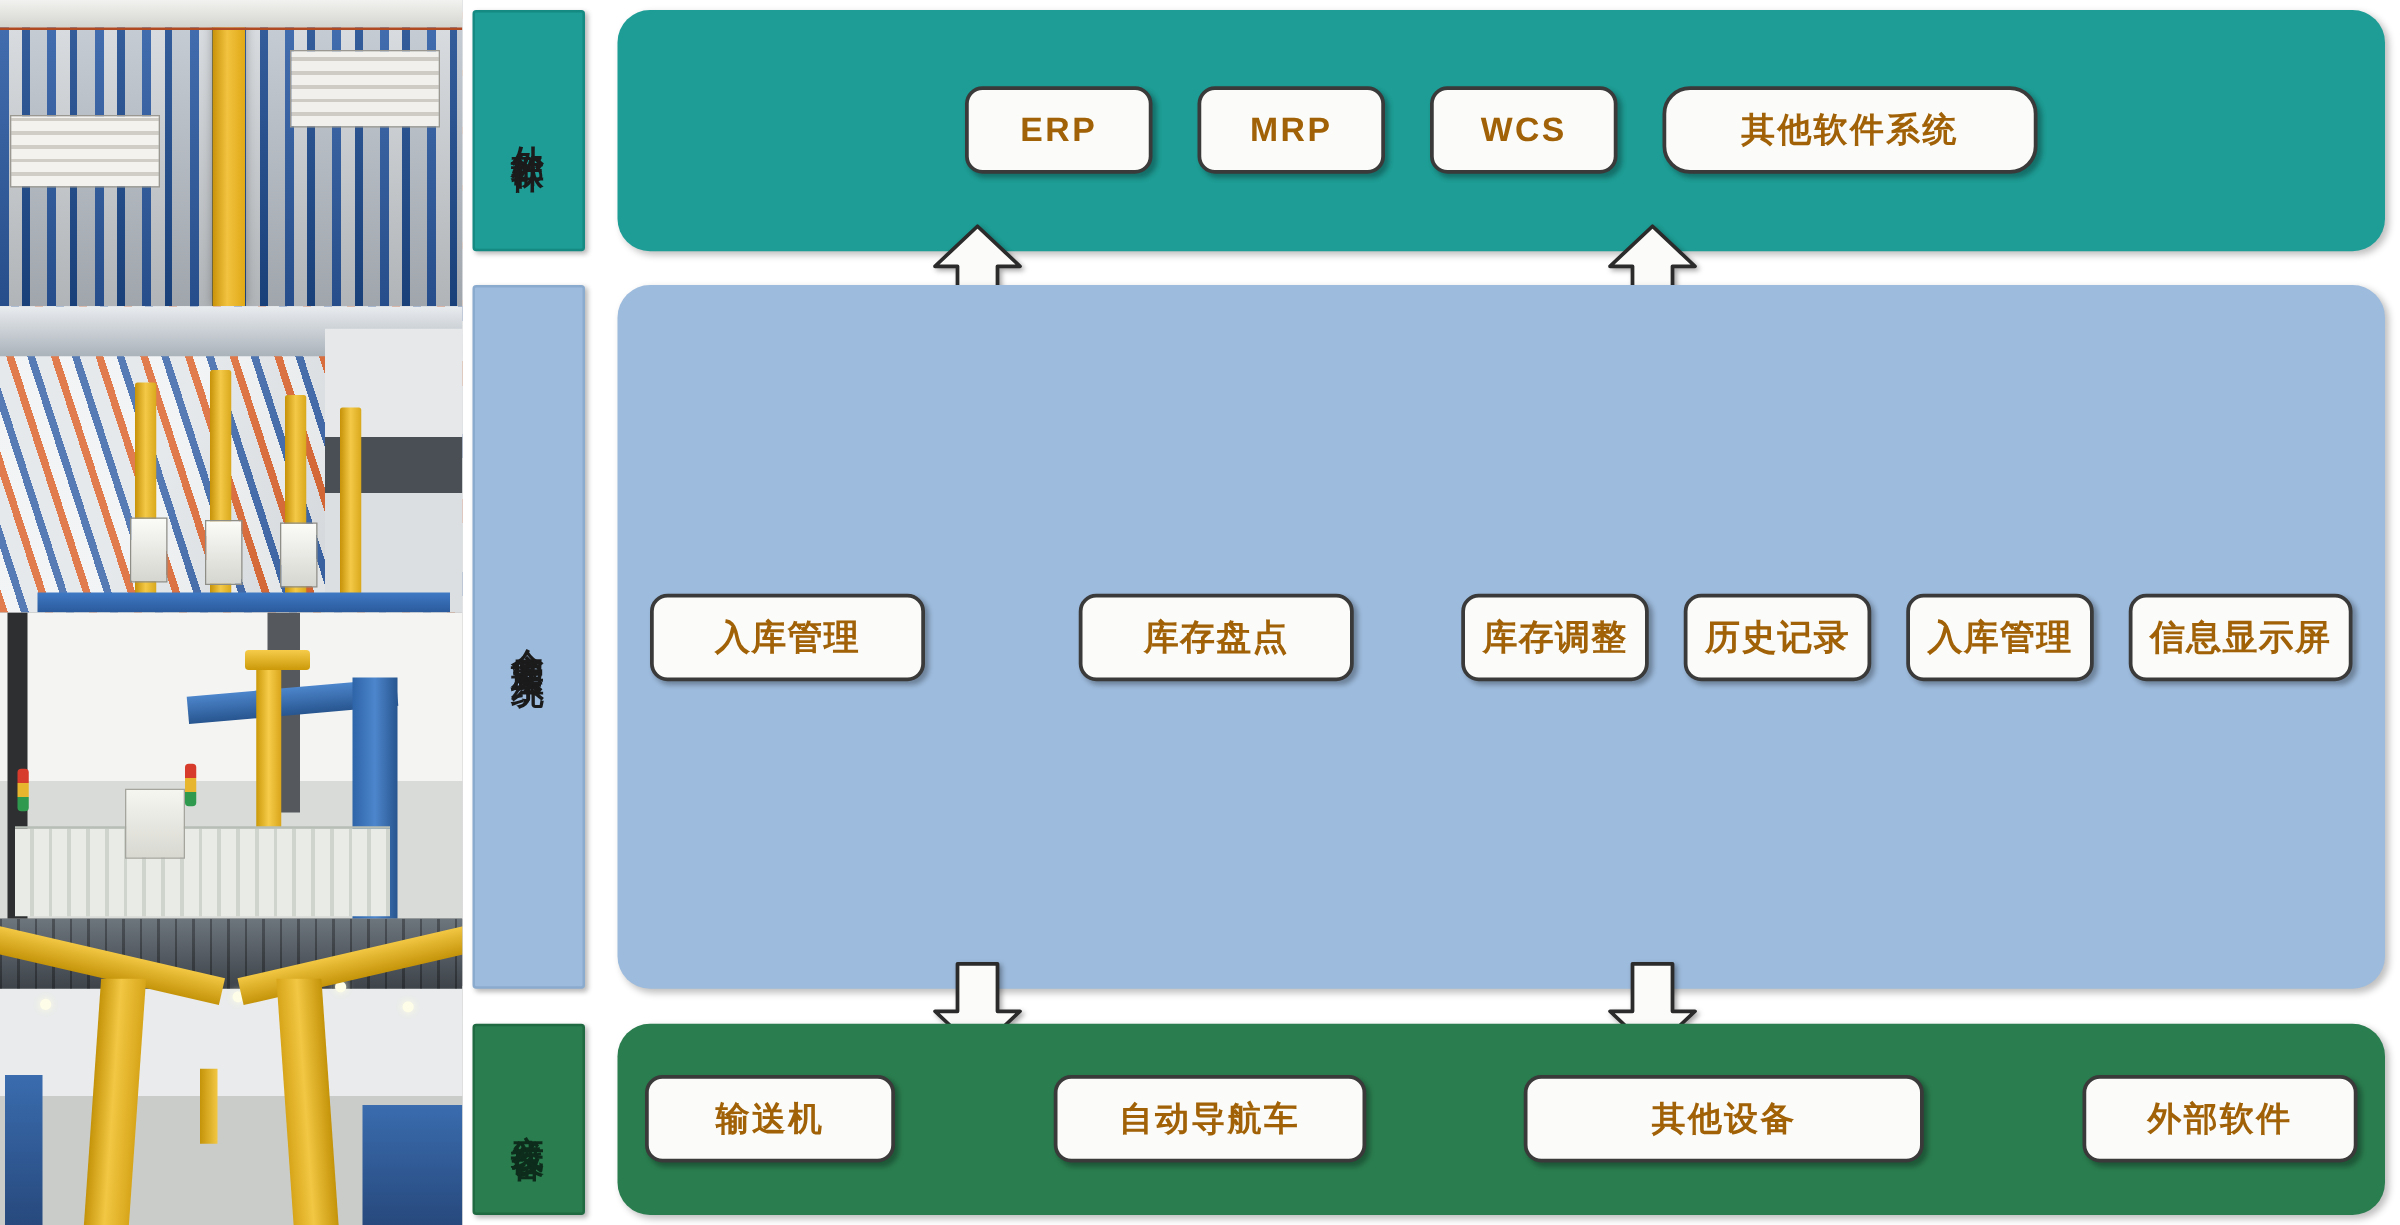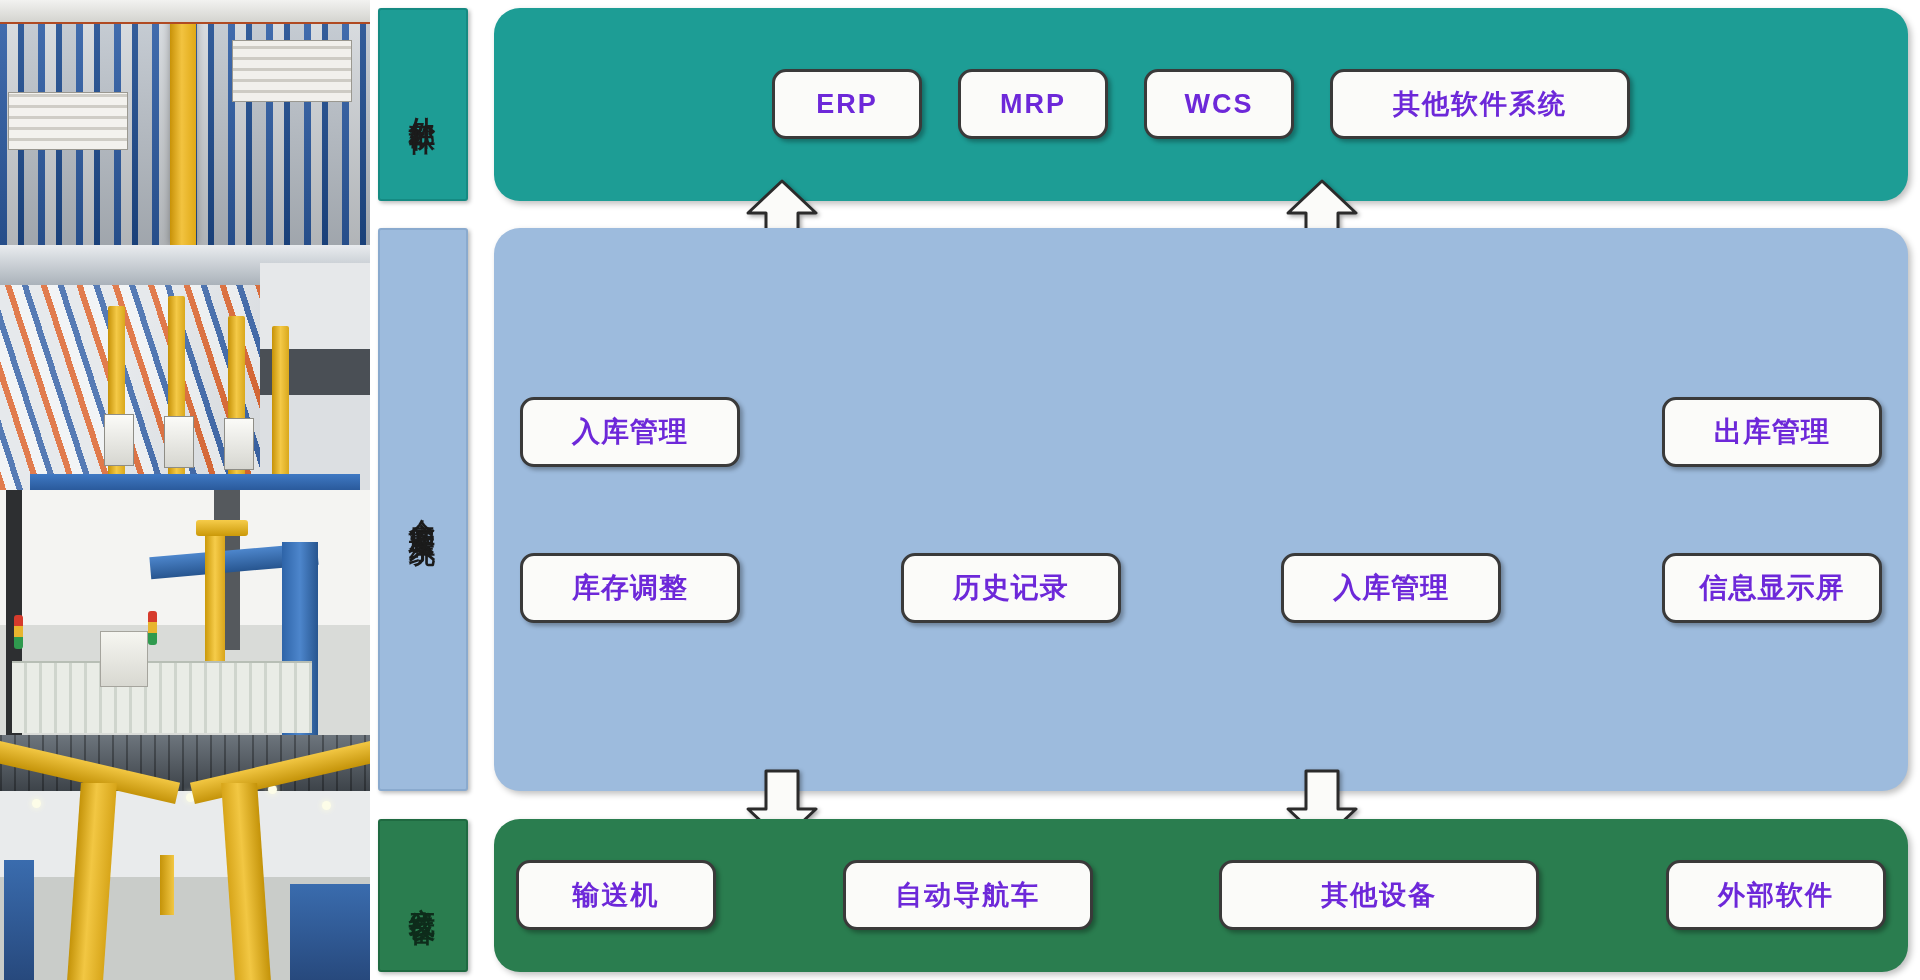--- a/index.html
+++ b/index.html
@@ -204,44 +204,44 @@
   .side-wms  { background: #9dbbdd; border: 2px solid #8aaace; }
   .side-line { background: #2a7d4f; border: 2px solid #1f6a41; color: #0e2c1b; }
 
   .panel {
     flex: 1 1 auto;
     border-radius: 26px;
     box-shadow: 3px 3px 6px rgba(0,0,0,.25);
     display: flex; align-items: center;
   }
   .panel-ext  { background: #1d9d95; padding: 0 26px; }
-  .panel-wms  { background: #9dbbdd; flex-direction: column; justify-content: center; gap: 86px; padding: 0 26px; }
+  .panel-wms  { background: #9dbbdd; flex-direction: row; justify-content: center; gap: 86px; padding: 0 26px; }
   .panel-line { background: #2a7d4f; padding: 0 22px; }
 
   .row { display: flex; width: 100%; align-items: center; }
 
   .node {
     background: #fbfbf9;
     border: 3px solid #3a3a3a;
     border-radius: 14px;
-    color: #6d28d9;
+    color: #a16207;
     font-size: 27px;
     font-weight: 700;
     letter-spacing: 2px;
     display: flex; align-items: center; justify-content: center;
     height: 70px;
     box-shadow: 3px 3px 4px rgba(0,0,0,.30);
     white-space: nowrap;
     padding: 0 14px;
   }
   .node-lat { font-size: 28px; letter-spacing: 1px; }
 
   .ext-row { justify-content: center; gap: 36px; }
   .ext-row .node { min-width: 150px; }
-  .ext-row .node.wide { min-width: 300px; }
+  .ext-row .node.wide { min-width: 300px; border-radius: 22px; }
 
   .wms-row { justify-content: space-between; gap: 28px; }
   .wms-row .node { flex: 1 1 0; max-width: 220px; }
 
   .line-row { justify-content: space-between; gap: 22px; }
   .line-row .node { flex: 0 1 auto; }
   .line-row .node.n1 { min-width: 200px; }
   .line-row .node.n2 { min-width: 250px; }
   .line-row .node.n3 { min-width: 320px; }
   .line-row .node.n4 { min-width: 220px; }
@@ -349,21 +349,21 @@
           </svg>
         </div>
       </div>
     </div>
 
     <div class="layer layer-wms">
       <div class="side-label side-wms">仓库管理系统</div>
       <div class="panel panel-wms">
         <div class="row wms-row">
           <div class="node node-lat">入库管理</div>
-          <div class="node node-lat">出库管理</div>
+          <div class="node node-lat">库存盘点</div>
         </div>
         <div class="row wms-row">
           <div class="node node-lat">库存调整</div>
           <div class="node node-lat">历史记录</div>
           <div class="node node-lat">入库管理</div>
           <div class="node node-lat">信息显示屏</div>
         </div>
       </div>
     </div>
 

